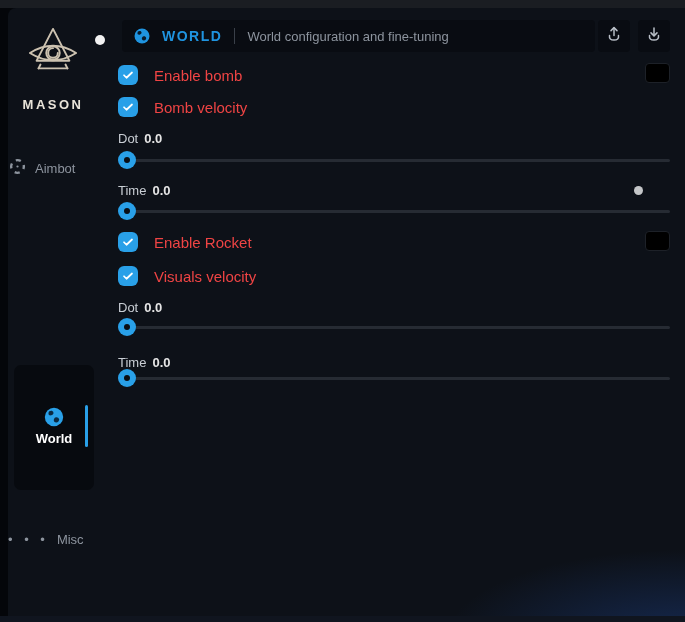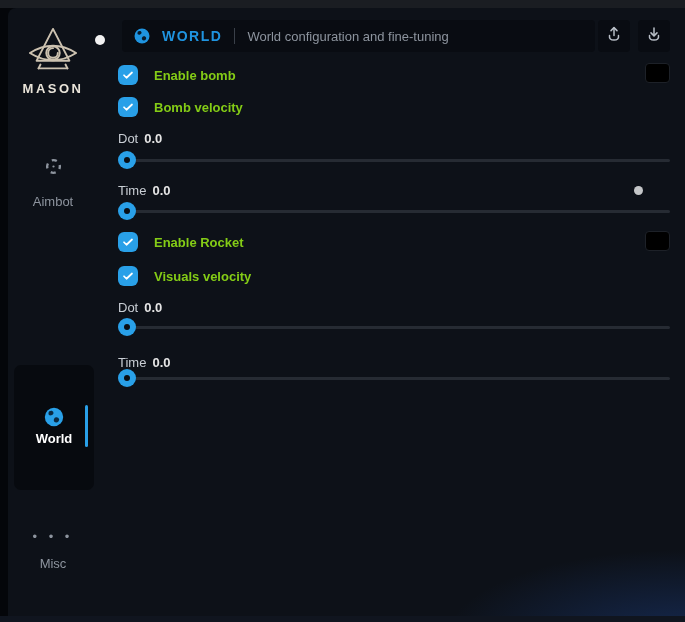--- a/index.html
+++ b/index.html
@@ -11,24 +11,24 @@
   .corner-glow { position:absolute; right:0; bottom:0; width:260px; height:80px;
     background: radial-gradient(ellipse at 100% 120%, rgba(35,80,170,0.38), rgba(35,80,170,0) 65%); }
 
   .window { position:absolute; top:8px; left:8px; width:677px; height:608px;
     background:#0d1118; border-top-left-radius:8px; }
 
   
   .sidebar { position:absolute; top:0; left:0; width:100px; height:100%; }
   .brand { position:absolute; top:18px; left:0; width:90px; text-align:center; }
   .brand svg { display:block; margin:0 auto; }
-  .brand-name { margin-top:3px; color:#e9e4d9; font-size:13px; font-weight:bold; letter-spacing:2.5px; }
-
-  .nav-item { position:absolute; left:0; width:90px; display:flex; flex-direction:column;
-    align-items:center; gap:14px; cursor:pointer; }
+  .brand-name { margin-top:19px; color:#e9e4d9; font-size:13px; font-weight:bold; letter-spacing:2.5px; }
+
+  .nav-item { position:absolute; left:0; width:90px; display:flex; flex-direction:row;
+    align-items:center; gap:8px; cursor:pointer; }
   .nav-label { color:#8d949e; font-size:13px; }
   .nav-item-aimbot  { top:149px; }
   .nav-item-visuals { top:274px; }
   .nav-item-misc    { top:524px; }
   .nav-dots { color:#8d949e; font-size:13px; letter-spacing:4px; line-height:10px; }
 
   .world-box { position:absolute; top:357px; left:6px; width:80px; height:125px;
     background:#070a0f; border-radius:7px; cursor:pointer; }
   .world-box .nav-icon { position:absolute; top:41px; left:29px; }
   .world-label { position:absolute; top:66px; width:80px; text-align:center;
@@ -44,21 +44,21 @@
   .header-subtitle { color:#8d949e; font-size:13px; }
   .icon-btn { position:absolute; top:12px; width:32px; height:32px; background:#090c12;
     border-radius:4px; display:flex; align-items:center; justify-content:center; cursor:pointer; }
   .icon-btn-upload { left:590px; }
   .icon-btn-download { left:630px; }
 
   
   .toggle-row { position:absolute; left:110px; height:20px; display:flex; align-items:center; gap:16px; }
   .checkbox { width:20px; height:20px; border-radius:6px; background:#29a0e8;
     display:flex; align-items:center; justify-content:center; cursor:pointer; }
-  .toggle-label { color:#84cc16; font-size:13px;font-weight:bold; }
+  .toggle-label { color:#ef4444; font-size:15px; }
   .swatch { position:absolute; left:637px; width:25px; height:20px; background:#000000;
     border:1px solid #1d2128; border-radius:4px; cursor:pointer; }
 
   .slider-label { position:absolute; left:110px; font-size:13px; color:#c9ced4; }
   .slider-value { color:#e5e5e5; font-weight:bold; margin-left:6px; }
   .slider-track { position:absolute; left:110px; width:552px; height:3px; background:#262b33;
     border-radius:2px; cursor:pointer; }
   .slider-knob { position:absolute; left:110px; width:18px; height:18px; border-radius:50%;
     background:#29a0e8; display:flex; align-items:center; justify-content:center; cursor:pointer; }
   .knob-center { width:6px; height:6px; border-radius:50%; background:#0a0e14; }

